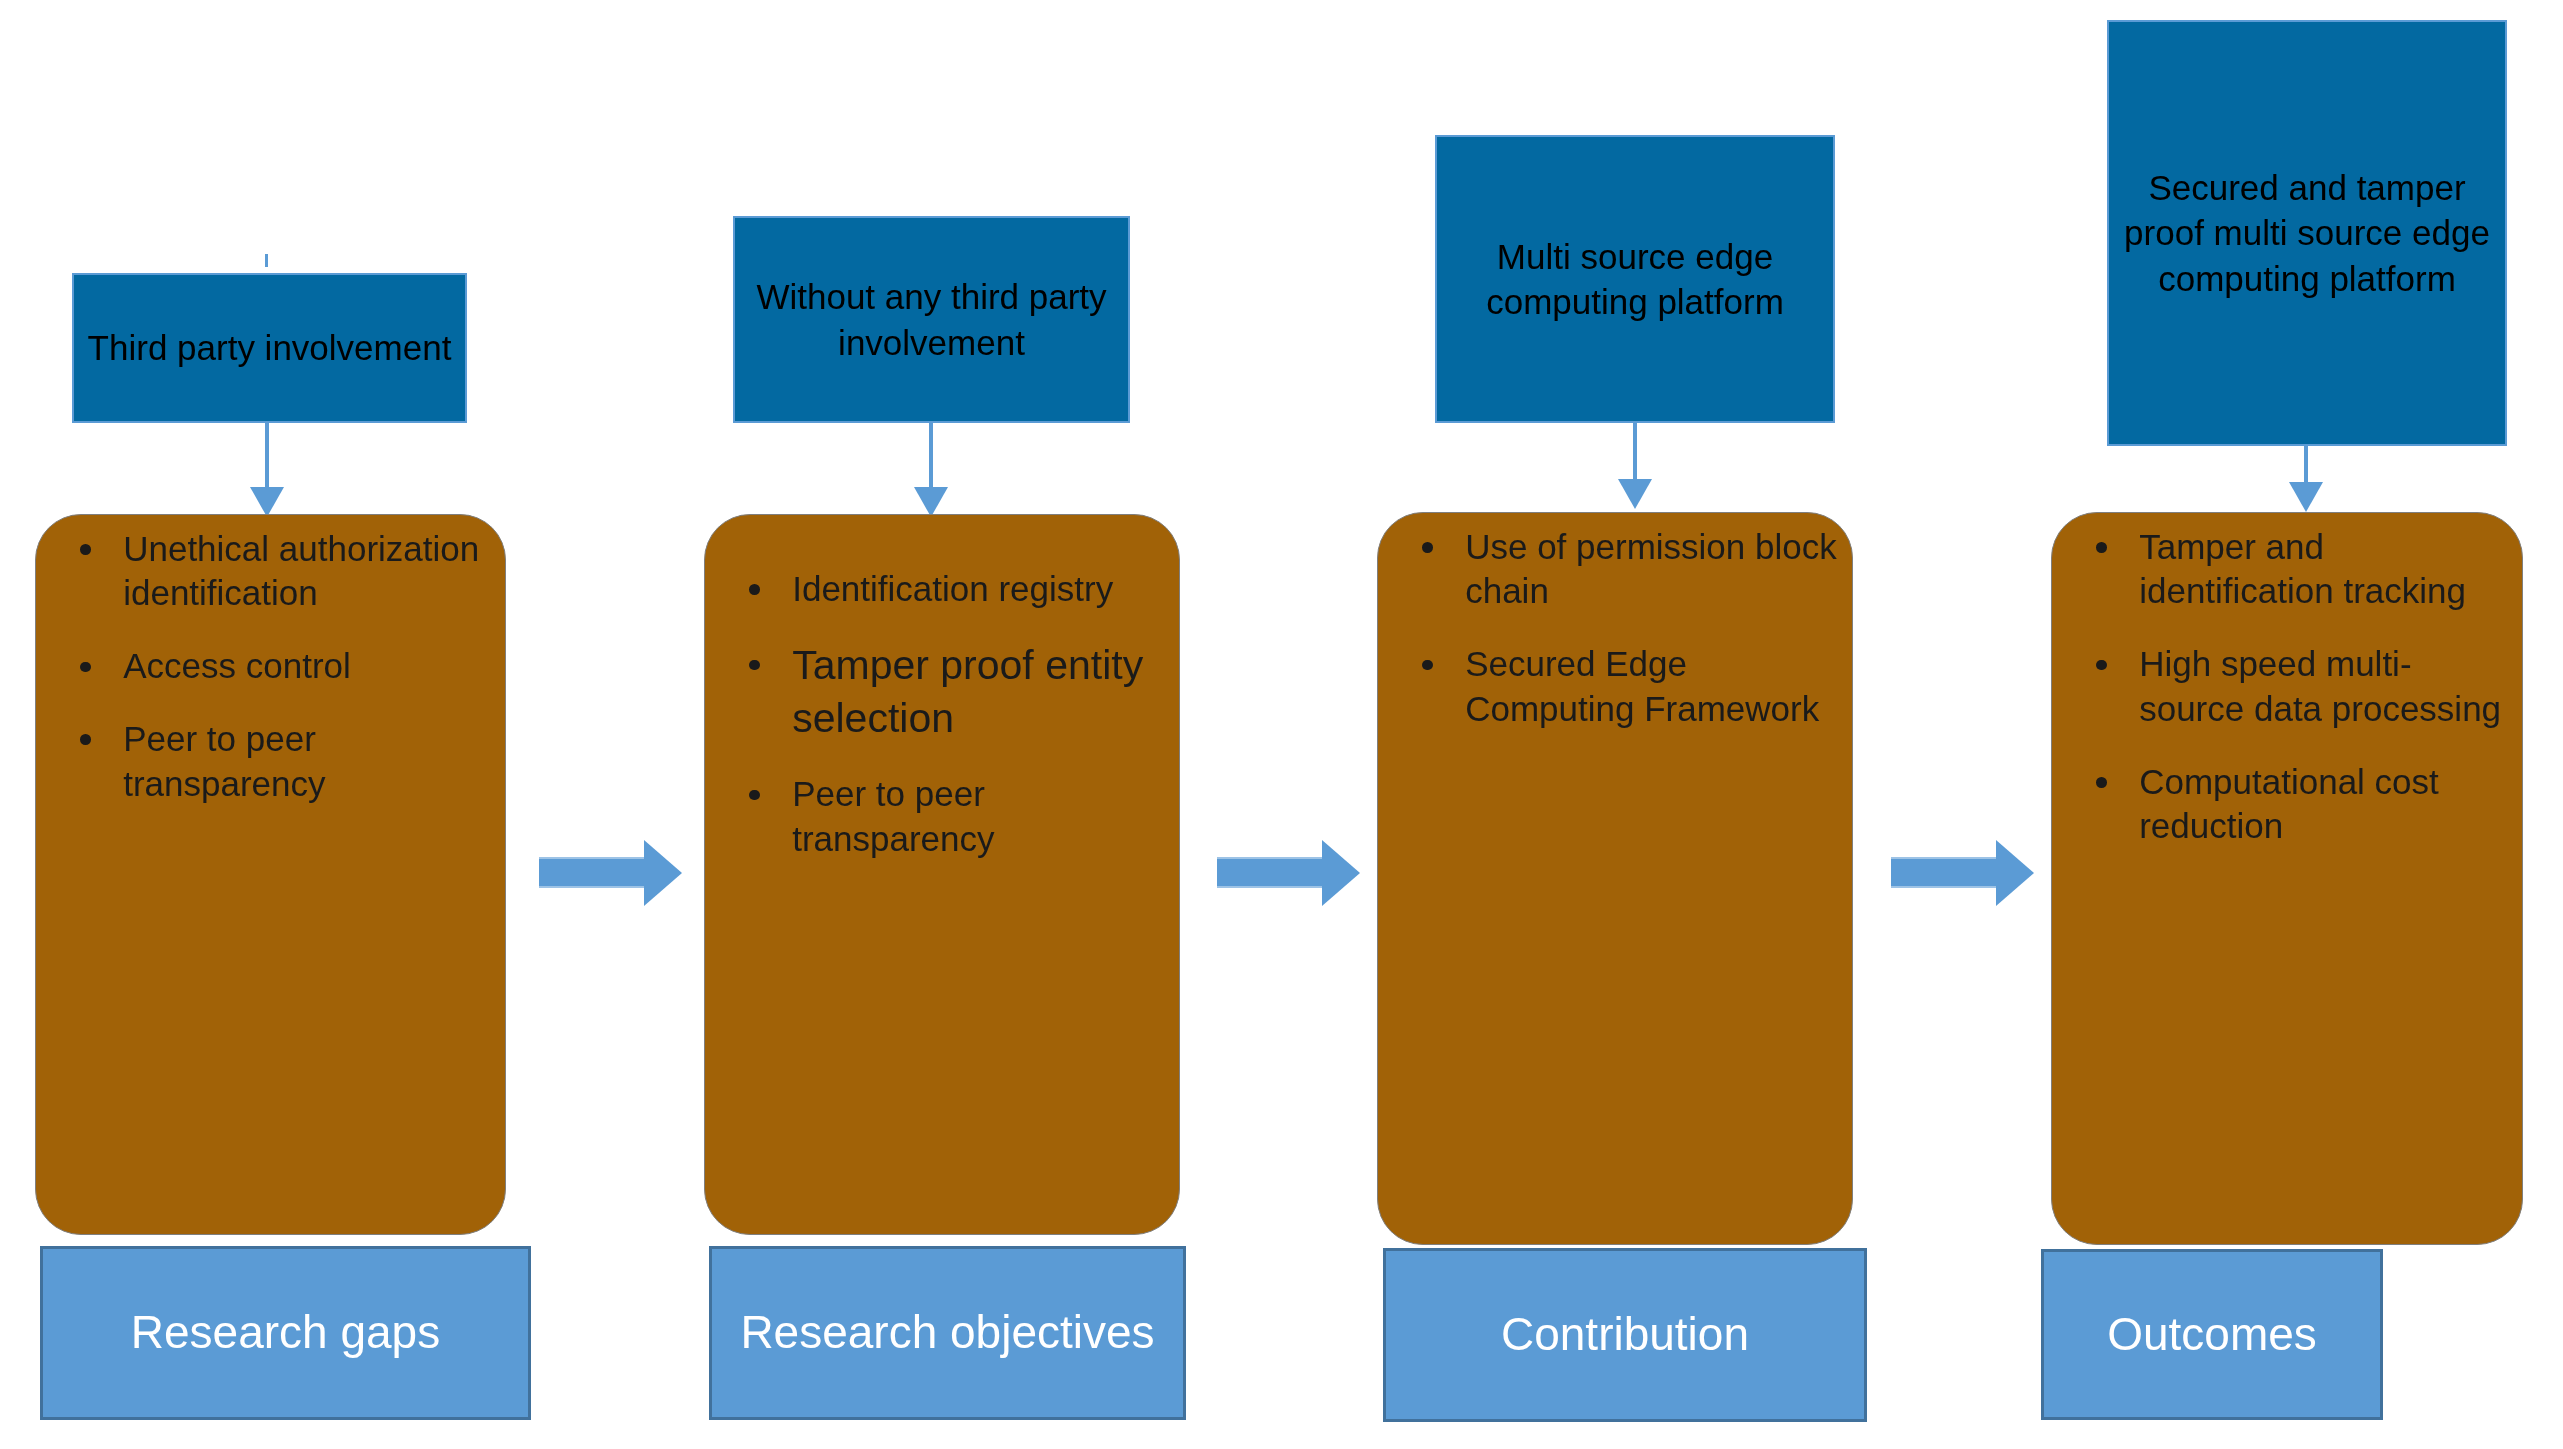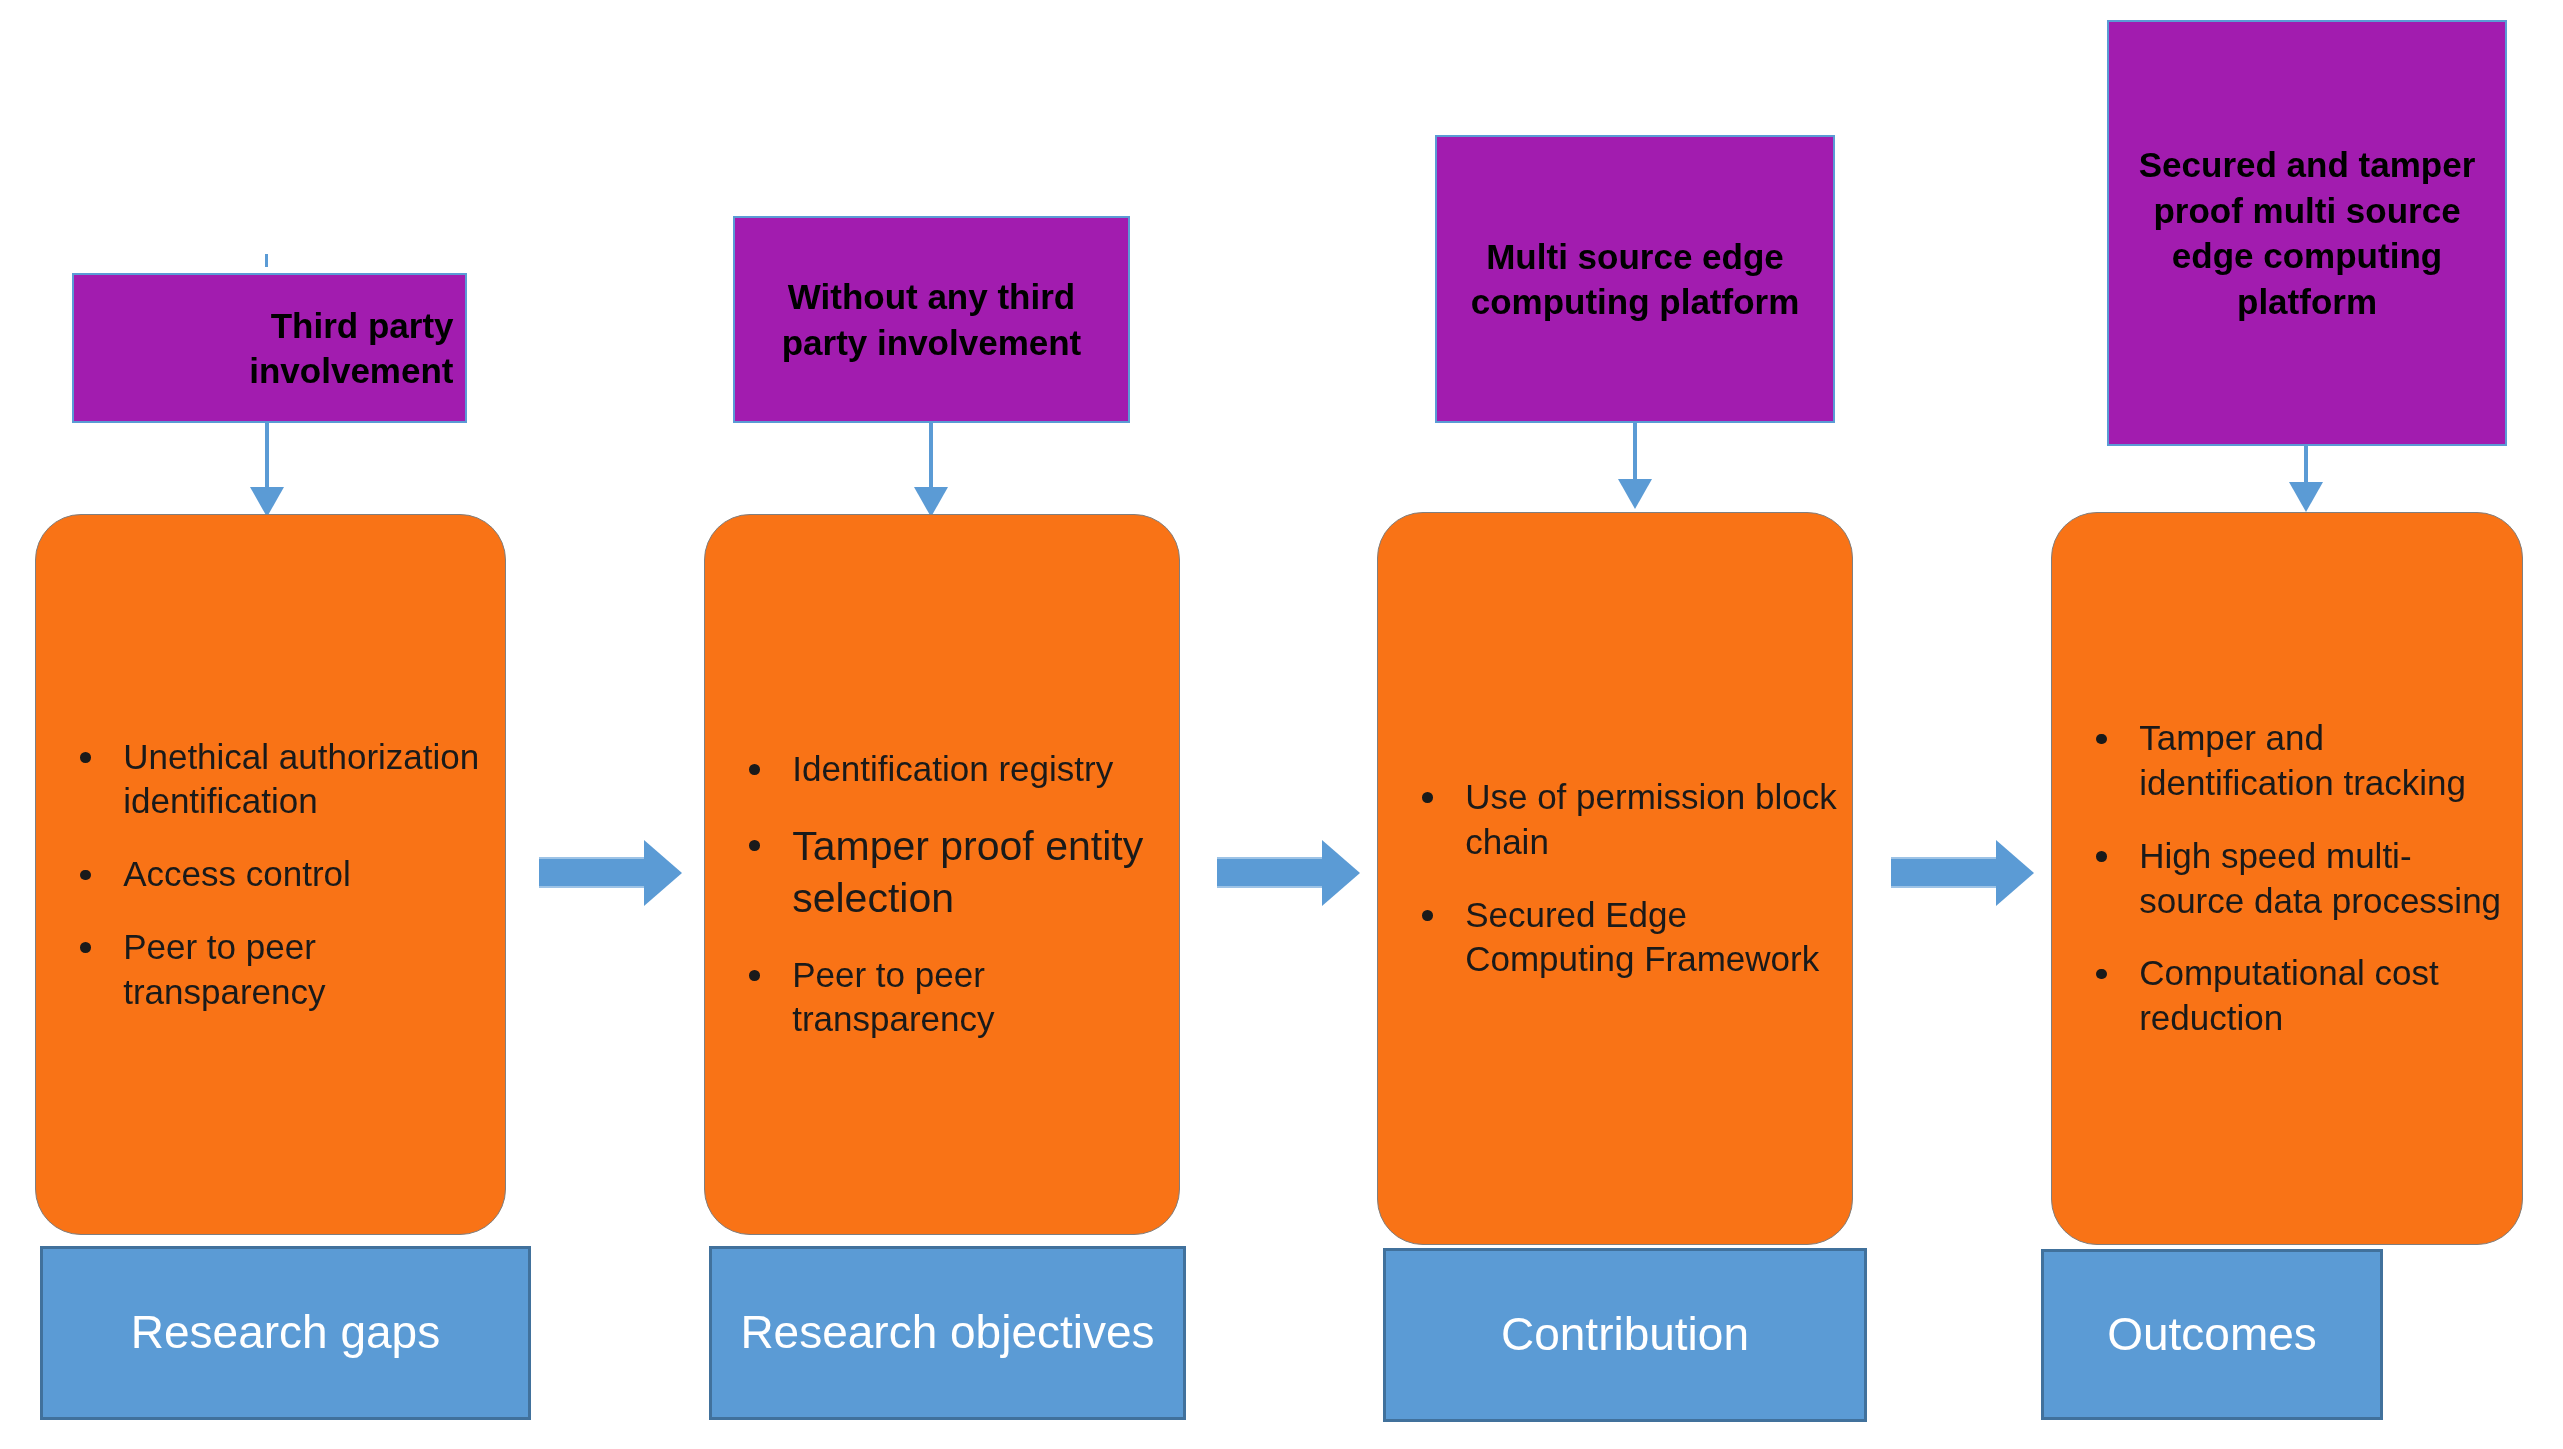--- a/index.html
+++ b/index.html
@@ -20,42 +20,41 @@
     position: absolute;
     left: 0; top: 0;
     width: 2563px;
     height: 1449px;
   }
 
   
   .header-box {
     position: absolute;
     box-sizing: border-box;
-    background: #a21caf;
+    background: #0369a1;
     border: 2.5px solid #5B9BD5;
     display: flex;
     align-items: center;
     justify-content: center;
     text-align: center;
     color: #000000;
-    font-weight: bold;
+    font-weight: normal;
     line-height: 1.30;
     padding: 8.2px 11.5px;
   }
 
   
   .gray-panel {
     position: absolute;
     box-sizing: border-box;
-    background: #f97316;
+    background: #a16207;
     border: 1.6px solid #7F7F7F;
     border-radius: 46px;
     display: flex;
     flex-direction: column;
-    justify-content: center;
     padding: 11.5px 8.2px 11.5px 8.2px;
   }
   .bullet-list {
     list-style: none;
     margin: 0;
     padding: 0;
   }
   .bullet-item {
     position: relative;
     color: #1a1a1a;

